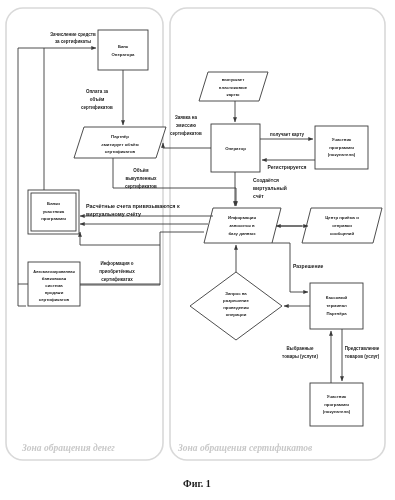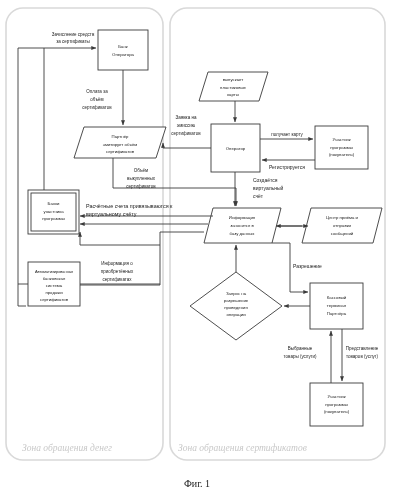--- a/index.html
+++ b/index.html
@@ -1,21 +1,21 @@
 <!DOCTYPE html>
 <html><head>
 <meta charset="utf-8">
 <style>
   html,body{margin:0;padding:0;background:#ffffff;}
   body{
     width:395px;height:500px;position:relative;overflow:hidden;
     font-family:"Liberation Sans","DejaVu Sans",sans-serif;
     color:#111;
   }
-  #stage{position:absolute;left:0;top:0;width:395px;height:500px;}
+  #stage{position:absolute;left:0;top:0;width:395px;height:500px;font-weight:bold;}
   svg#diagram{position:absolute;left:0;top:0;width:395px;height:500px;}
   .zone{fill:#ffffff;stroke:#d9d9d9;stroke-width:1.6;}
   .box{fill:#ffffff;stroke:#3a3a3a;stroke-width:0.9;}
   .boxdbl{fill:#ffffff;stroke:#3a3a3a;stroke-width:0.9;}
   .para{fill:#ffffff;stroke:#3a3a3a;stroke-width:0.9;}
   .diam{fill:#ffffff;stroke:#3a3a3a;stroke-width:0.9;}
   .ln{stroke:#3a3a3a;stroke-width:0.9;fill:none;}
   .nodelabel{font-size:4.3px;text-anchor:middle;fill:#1a1a1a;}
   .edgelabel{font-size:4.5px;text-anchor:middle;fill:#1a1a1a;}
   .edgelabel.lft{text-anchor:start;}

